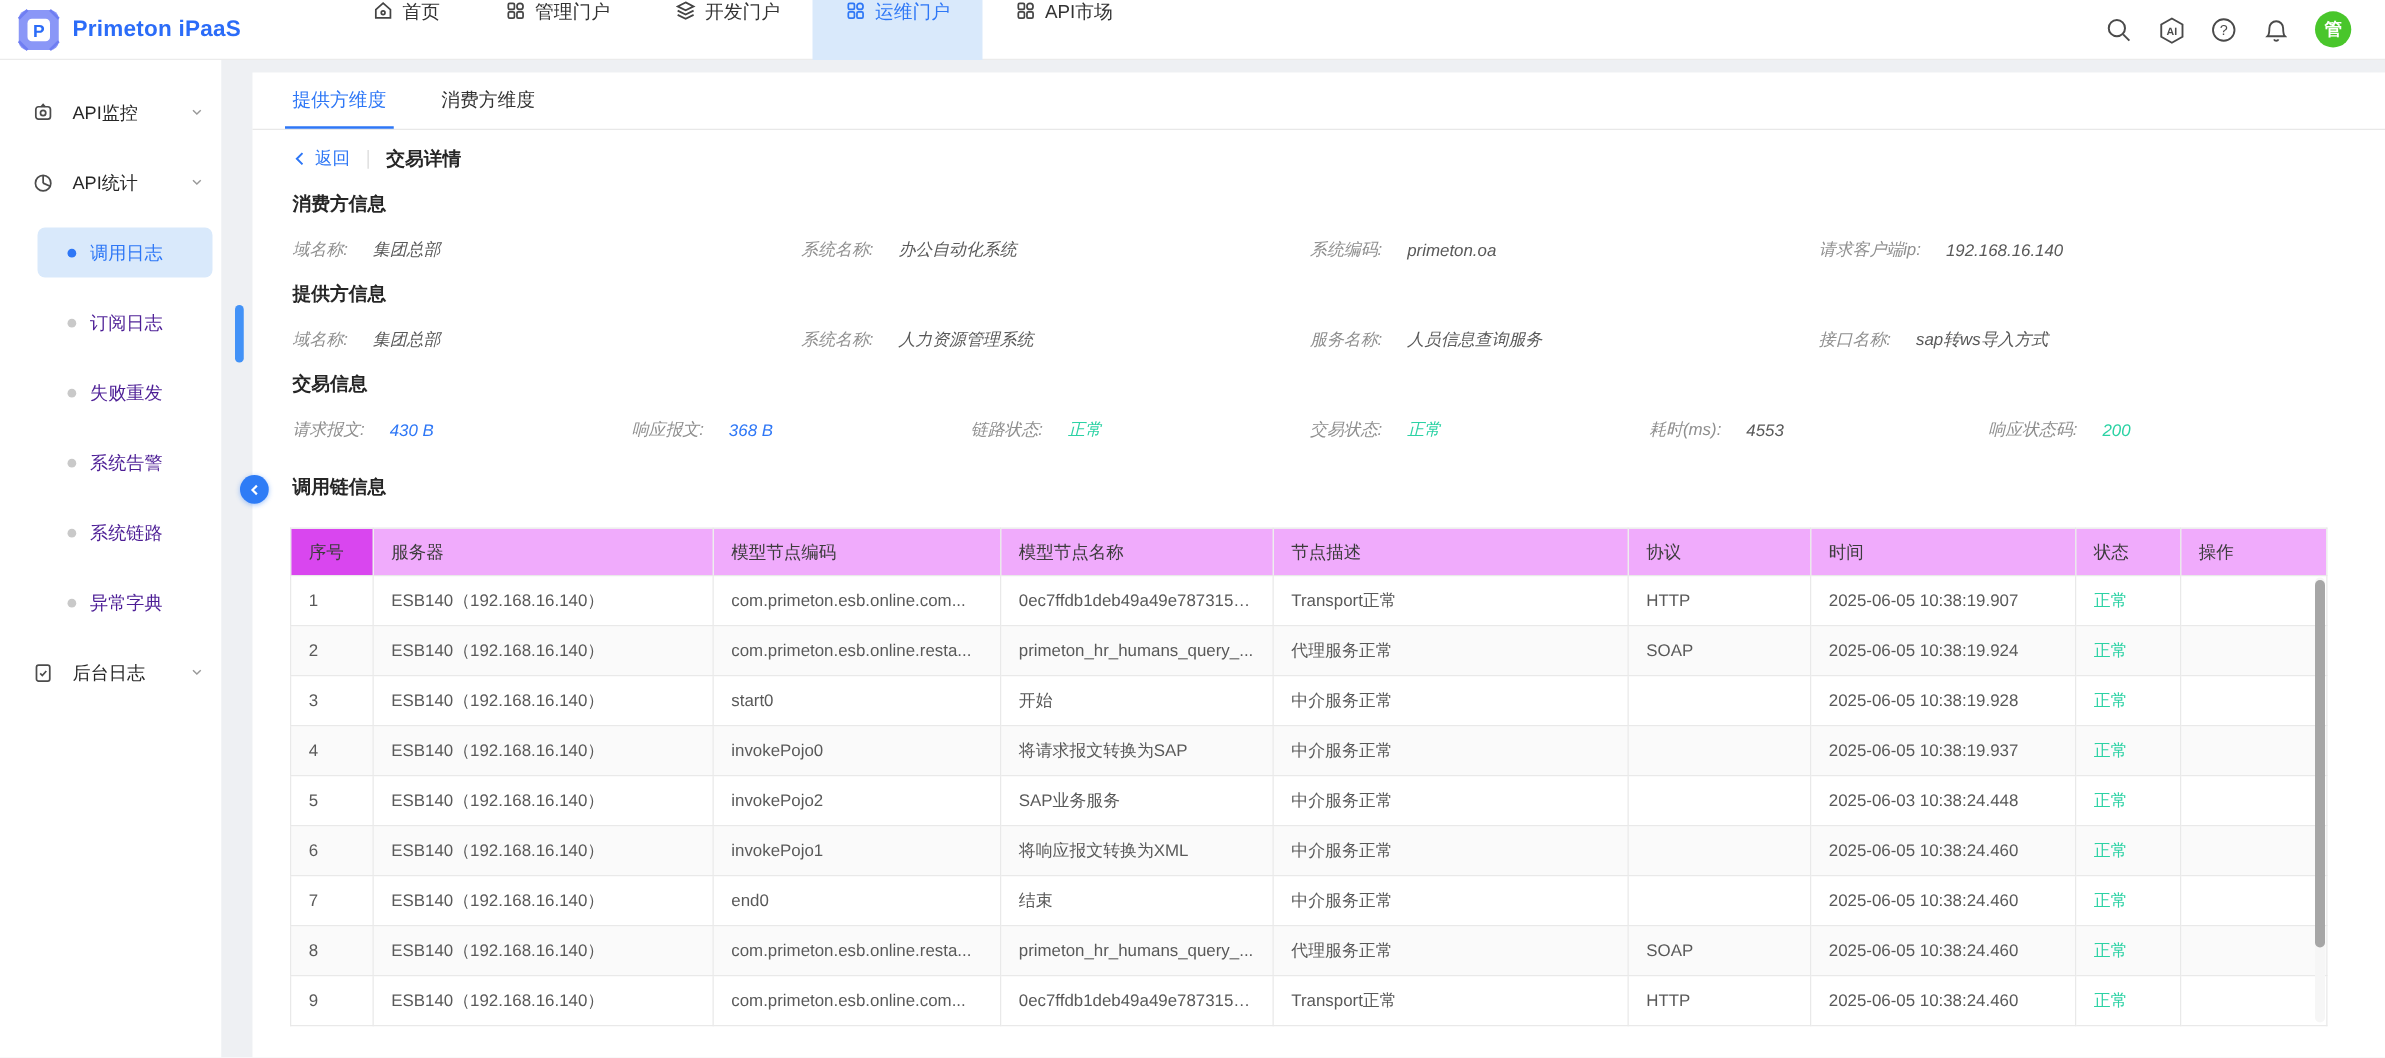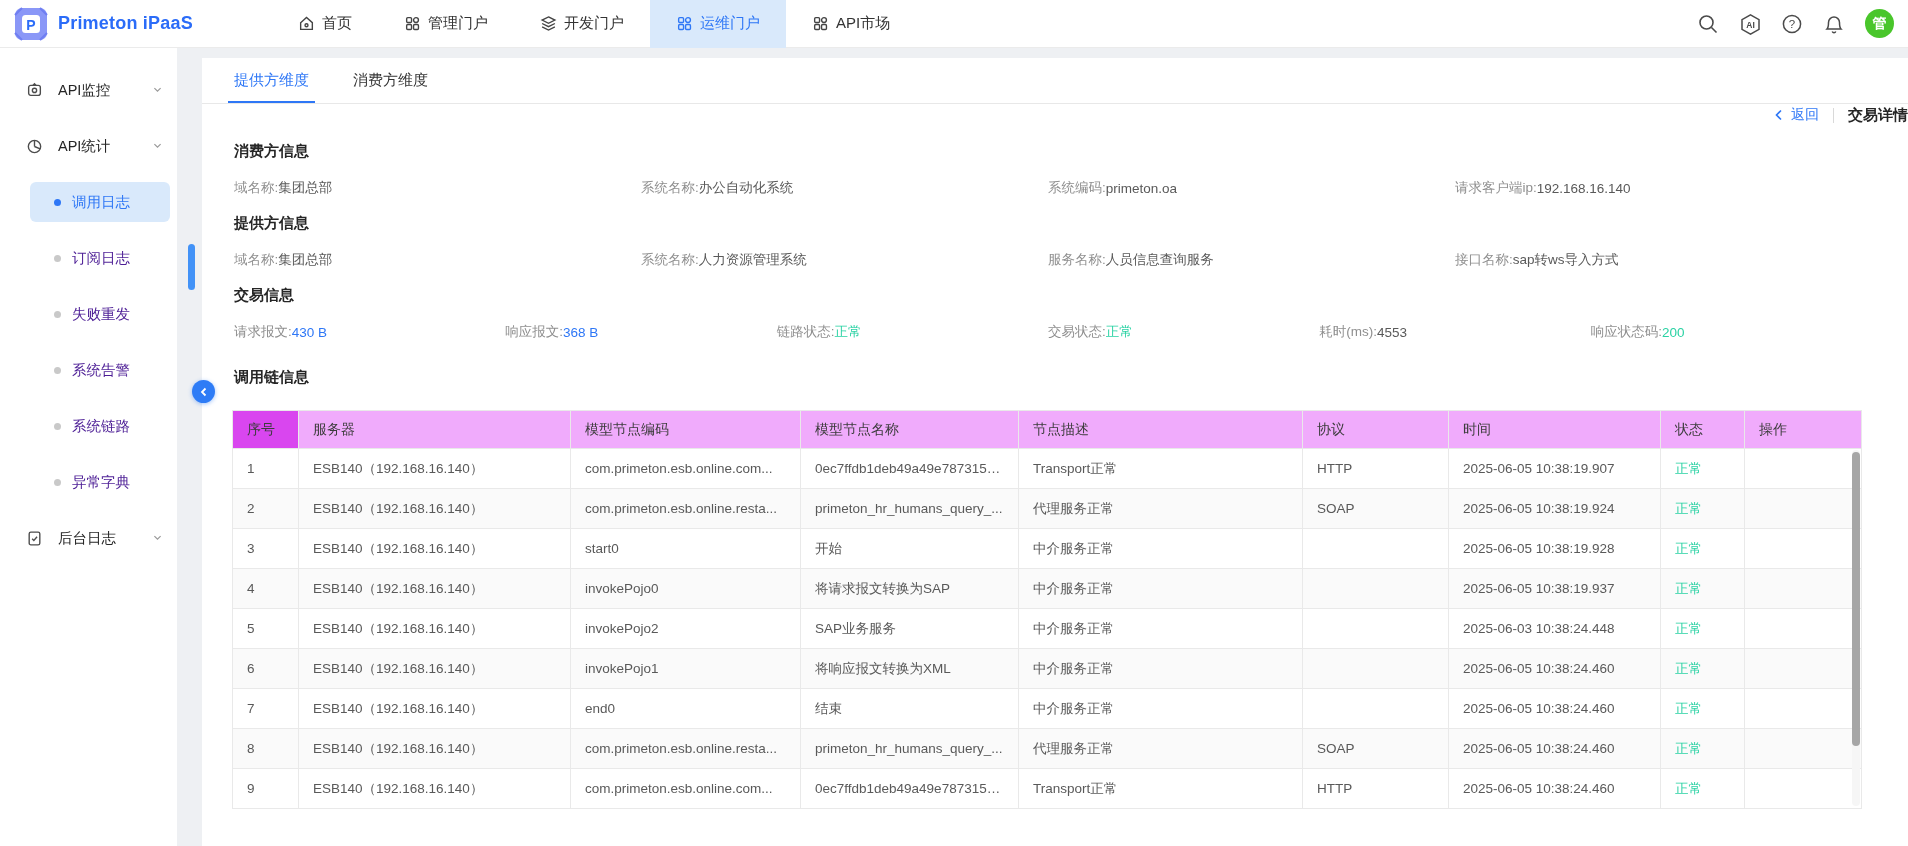--- a/index.html
+++ b/index.html
@@ -13,27 +13,27 @@
   
   .topbar {
     position:absolute; left:0; top:0; width:1908px; height:48px;
     background:#fff; border-bottom:1px solid #ebebeb; z-index:30;
     display:flex; align-items:center;
   }
   .brand { display:flex; align-items:center; gap:10px; padding-left:14px; width:272px; }
   .brand-name { font-size:18px; font-weight:bold; color:#2b6cf8; letter-spacing:.2px; }
   .mainnav { display:flex; align-items:stretch; height:48px; }
   .nav-item {
-    display:flex; align-items:center; gap:7px; padding:0 26px; height:48px;
+    display:flex; align-items:flex-start; gap:7px; padding:0 26px; height:48px;
     font-size:15px; color:#333; cursor:pointer; white-space:nowrap;
   }
   .nav-item svg { stroke:#444; }
   .nav-item.active { background:#d9e9fb; color:#2e77f6; }
   .nav-item.active svg { stroke:#2e77f6; }
-  .topbar-right { margin-left:auto; display:flex; align-items:center; gap:20px; padding-right:14px; }
+  .topbar-right { margin-left:auto; display:flex; align-items:center; gap:20px; padding-right:27px; }
   .tb-icon { width:22px; height:22px; color:#4a4a4a; cursor:pointer; }
   .avatar {
     width:29px; height:29px; border-radius:50%; background:#49c62b; color:#fff;
     display:flex; align-items:center; justify-content:center; font-size:14px; font-weight:bold; cursor:pointer;
   }
 
   
   .sidebar {
     position:absolute; left:0; top:48px; width:177px; height:798px;
     background:#fff; padding-top:22px; z-index:10;text-align:center;
@@ -66,31 +66,31 @@
     display:flex; gap:44px; align-items:stretch;
   }
   .tab {
     display:flex; align-items:center; font-size:15px; color:#333;
     position:relative; cursor:pointer;
   }
   .tab.active { color:#2e77f6; }
   .tab.active::after {
     content:""; position:absolute; left:-6px; right:-6px; bottom:0; height:2px; background:#2e77f6;
   }
-  .back-row { padding-left:32px; height:22px; display:flex; align-items:center;justify-content:flex-end; }
+  .back-row { margin-top:12px; padding-left:32px; height:22px; display:flex; align-items:center; }
   .back-link { display:flex; align-items:center; gap:6px; color:#2e77f6; font-size:14px; cursor:pointer; }
   .vdivider { width:1px; height:15px; background:#d9d9d9; margin:0 14px; }
   .page-title { font-size:15px; font-weight:bold; color:#262626; }
 
   .sections { padding-left:32px; padding-right:46px; }
   .sec-title { margin-top:16px; height:20px; font-size:15px; font-weight:bold; color:#262626; }
   .sec-row { margin-top:16px; height:20px; display:grid; }
   .sec-row.cols4 { grid-template-columns:repeat(4,1fr); }
   .sec-row.cols6 { grid-template-columns:repeat(6,1fr); }
-  .field { font-size:13.5px; display:flex; align-items:center; gap:0; white-space:nowrap; }
+  .field { font-size:13.5px; display:flex; align-items:center; gap:20px; white-space:nowrap;font-style:italic; }
   .field .lbl { color:#8f8f8f; }
   .field .val { color:#595959; }
   .field .val.link { color:#2e77f6; cursor:pointer; }
   .field .val.success { color:#2bd2a4; }
 
   .chain-title { margin-top:26px; margin-left:32px; height:20px; font-size:15px; font-weight:bold; color:#262626; }
   .collapse-btn {
     position:absolute; left:192px; top:380px; width:23px; height:23px; border-radius:50%;
     background:#2e7cf6; z-index:40; display:flex; align-items:center; justify-content:center;
     box-shadow:0 1px 4px rgba(46,124,246,.45); cursor:pointer;

